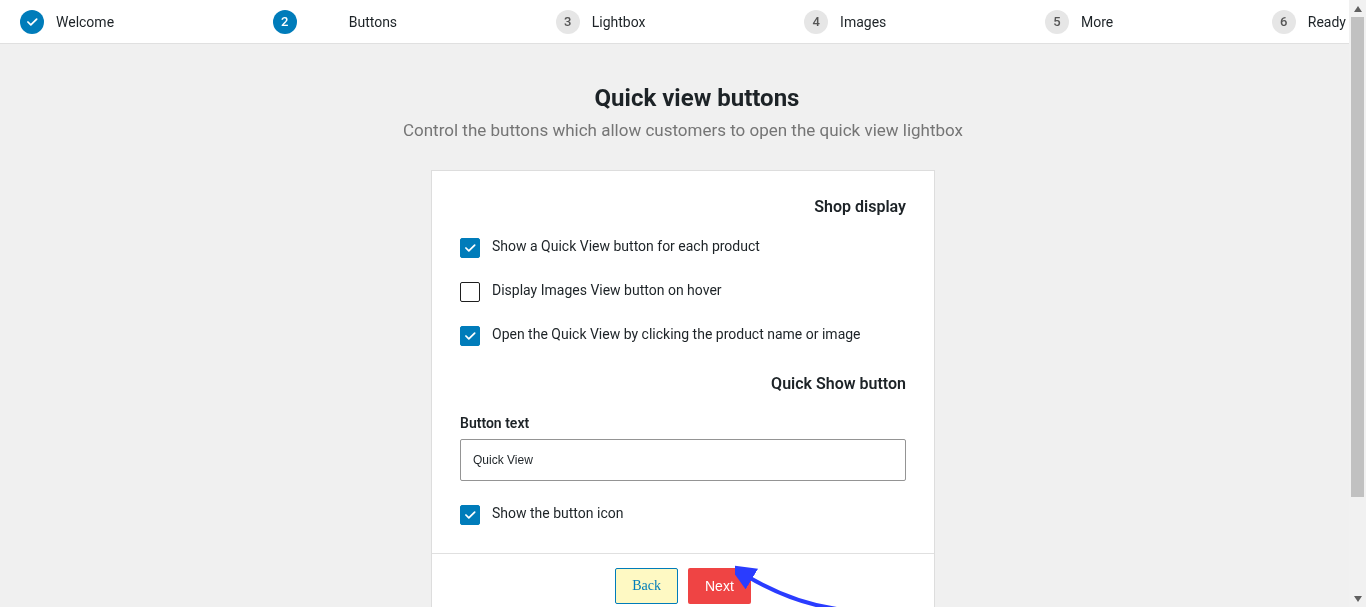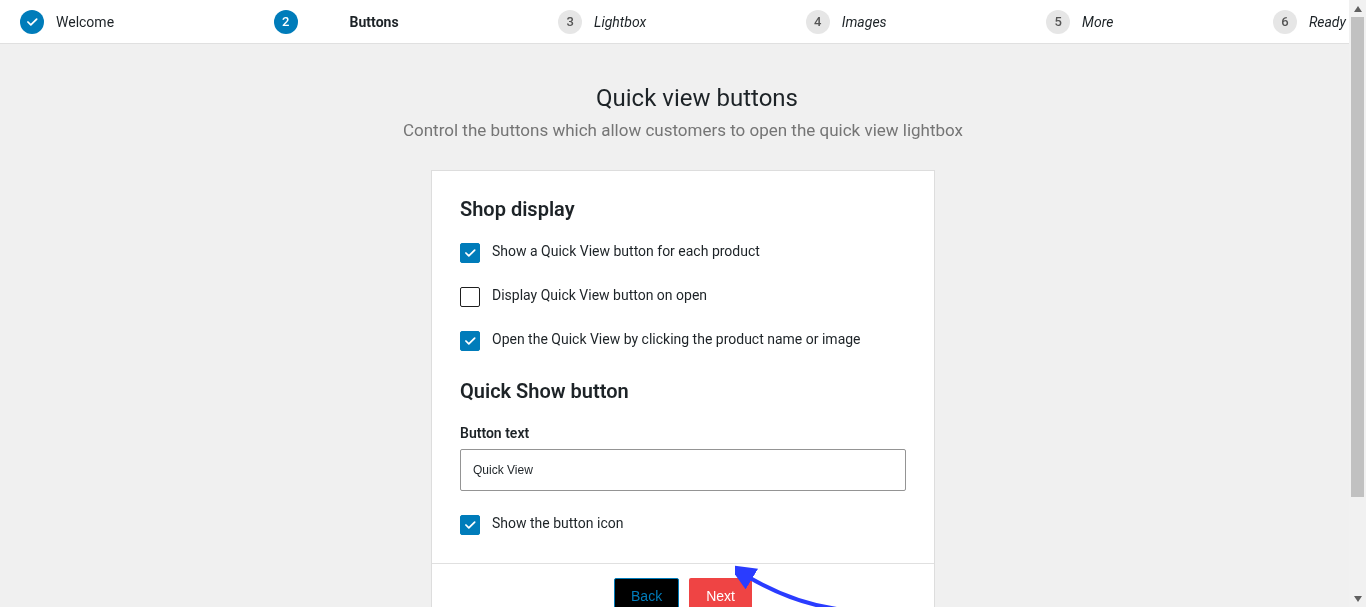--- a/index.html
+++ b/index.html
@@ -33,34 +33,34 @@
       display: flex;
       align-items: center;
       justify-content: center;
       font-size: 13px;
       font-weight: 500;
     }
     .step-badge.done { background:#007cba; color:#fff; }
     .step-badge.active { background:#007cba; color:#fff; }
     .step-badge.pending { background:#e6e6e6; color:#555; }
     .step-label { font-size: 14px; color:#1d2327; }
-    .step.active .step-label { font-weight:700;margin-left:40px; }
-    .step.pending .step-label { color:#1d2327;font-style:italic; }
+    .step.active .step-label { font-weight:400;margin-left:40px; }
+    .step.pending .step-label { color:#1d2327; }
     .page-header { text-align:center; margin-top:40px; }
-    .page-title { font-size:24px; font-weight:400; color:#1d2327;padding-left:28px; }
+    .page-title { font-size:24px; font-weight:700; color:#1d2327;padding-left:28px; }
     .page-subtitle { font-size:17px; color:#757575; margin-top:8px; }
     .card {
       background:#fff;
       border:1px solid #ddd;
       width:504px;
       margin:30px auto 0;
       position:relative;
     }
     .card-body { padding:26px 28px 28px; }
-    .section-title { font-size:20px; font-weight:600; color:#1d2327; margin-bottom:22px; }
+    .section-title { font-size:16px; font-weight:600; color:#1d2327; margin-bottom:22px;text-align:right; }
     .section-title.mt { margin-top:28px; }
     .checkbox-row {
       display:flex;
       align-items:flex-start;
       gap:12px;
       margin-bottom:24px;
     }
     .checkbox-row:last-of-type { margin-bottom:0; }
     .cb {
       width:20px; height:20px;
@@ -94,21 +94,21 @@
     }
     .btn {
       height:36px;
       padding:0 16px;
       font-size:14px;
       border-radius:2px;
       cursor:pointer;
       border:1px solid transparent;
       display:inline-flex; align-items:center;
     }
-    .btn-secondary { background:#000000; border-color:#007cba; color:#007cba; }
+    .btn-secondary { background:#fef9c3; border-color:#007cba; color:#007cba;font-family:Liberation Serif, serif; }
     .btn-primary { background:#ef4444; color:#fff; }
     .arrow {
       position:absolute;
       left:735px;
       top:560px;
       pointer-events:none;
     }
     .scrollbar {
       position:absolute;
       right:0; top:0;
@@ -169,21 +169,21 @@
             <path d="M5 12l5 5L20 7" stroke="#fff" stroke-width="3" stroke-linecap="round" stroke-linejoin="round"></path>
           </svg>
       </span>
       <span class="cb-label">Show a Quick View button for each product</span>
     </div>
 
     <div class="checkbox-row">
       <span class="cb">
         
       </span>
-      <span class="cb-label">Display Quick View button on open</span>
+      <span class="cb-label">Display Images View button on hover</span>
     </div>
 
     <div class="checkbox-row">
       <span class="cb checked">
         <svg width="14" height="14" viewBox="0 0 24 24" fill="none">
             <path d="M5 12l5 5L20 7" stroke="#fff" stroke-width="3" stroke-linecap="round" stroke-linejoin="round"></path>
           </svg>
       </span>
       <span class="cb-label">Open the Quick View by clicking the product name or image</span>
     </div>

